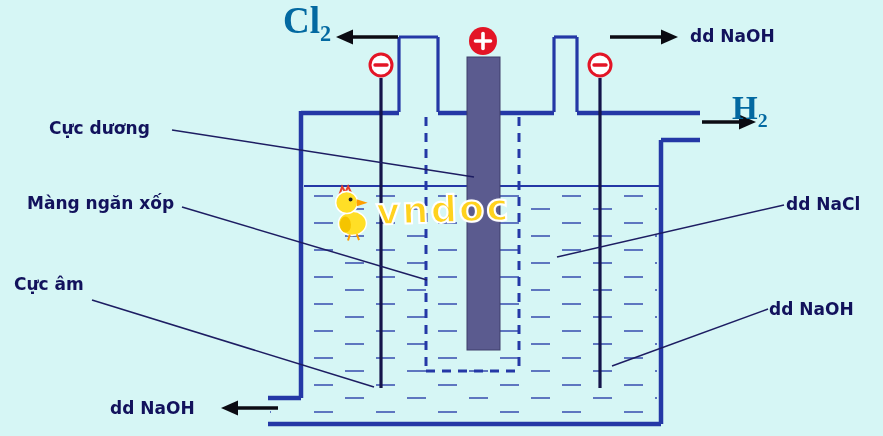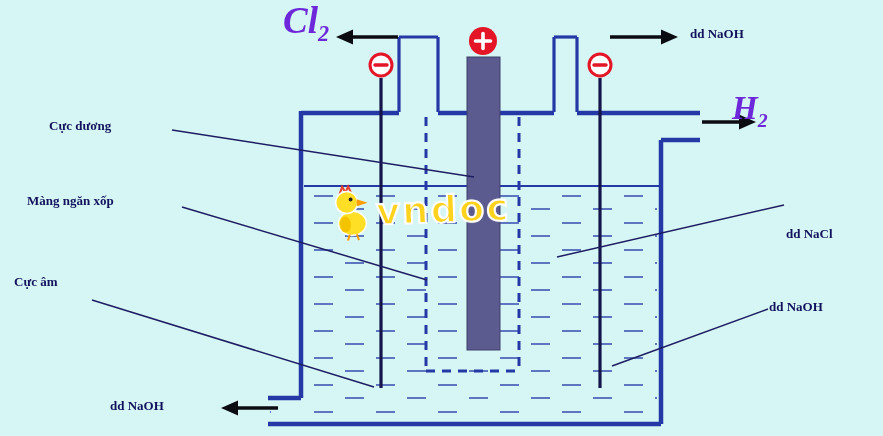--- a/index.html
+++ b/index.html
@@ -23,26 +23,26 @@
   .term-plus-bg     { fill: var(--terminal-red,#e31526); }
   .term-plus-stroke { stroke:#ffffff; stroke-width:3.6; stroke-linecap:round; }
   .term-minus-bg    { fill:#ffffff; stroke: var(--terminal-red,#e31526); stroke-width:3; }
   .term-minus-stroke{ stroke: var(--terminal-red,#e31526); stroke-width:3.4; stroke-linecap:round; }
   .arrow-ln { stroke: var(--arrow,#0b0b12); stroke-width:3.6; }
   .arrow-hd { fill: var(--arrow,#0b0b12); }
   .lead     { stroke:#1d1d62; stroke-width:1.5; }
 
   
   .lbl {
-    position:absolute; font-weight:bold; font-size:13px;
-    color: var(--label,#12125c); white-space:nowrap; z-index:4;font-family:Liberation Serif, serif;
+    position:absolute; font-weight:bold; font-size:17px;
+    color: var(--label,#12125c); white-space:nowrap; z-index:4;
   }
   .formula {
     position:absolute; font-family:"Liberation Serif","DejaVu Serif",serif;
-    font-style:italic; font-weight:600; color:#6d28d9;
+    font-weight:600; color:#0369a1;
     white-space:nowrap; z-index:4; line-height:1;
   }
   .formula sub { font-size:0.6em; }
 
   
   .watermark {
     position:absolute; left:330px; top:181px; z-index:5;
     display:flex; align-items:center; transform:rotate(-2deg);
   }
   .wm-text {
@@ -145,21 +145,21 @@
   </svg>
 
   <div class="formula" style="left:283px; top:2px; font-size:37px;"><span>Cl</span><sub>2</sub></div>
   <div class="formula" style="left:732px; top:92px; font-size:33px;"><span>H</span><sub>2</sub></div>
 
   <div class="lbl" style="left:690px; top:26px;">dd NaOH</div>
   <div class="lbl" style="left:49px; top:118px;">Cực dương</div>
   <div class="lbl" style="left:27px; top:193px;">Màng ngăn xốp</div>
   <div class="lbl" style="left:14px; top:274px;">Cực âm</div>
   <div class="lbl" style="left:110px; top:398px;">dd NaOH</div>
-  <div class="lbl" style="left:786px; top:194px;margin-top:32px;">dd NaCl</div>
+  <div class="lbl" style="left:786px; top:194px;">dd NaCl</div>
   <div class="lbl" style="left:769px; top:299px;">dd NaOH</div>
 
   <div class="watermark">
     <svg width="46" height="58" viewBox="0 0 46 58">
       <path d="M10 11 L13 3 L16 9 L19 3 L22 10" fill="none" stroke="#e8402a" stroke-width="2"></path>
       <ellipse cx="22" cy="40" rx="14" ry="12" fill="#ffdf26" stroke="#ffffff" stroke-width="1.5"></ellipse>
       <circle cx="17" cy="19" r="11" fill="#ffdf26" stroke="#ffffff" stroke-width="1.5"></circle>
       <polygon points="27,16 38,20 27,23" fill="#ff9d00"></polygon>
       <circle cx="21" cy="16" r="2" fill="#222222"></circle>
       <ellipse cx="15" cy="41" rx="5.5" ry="8" fill="#f5c400"></ellipse>

